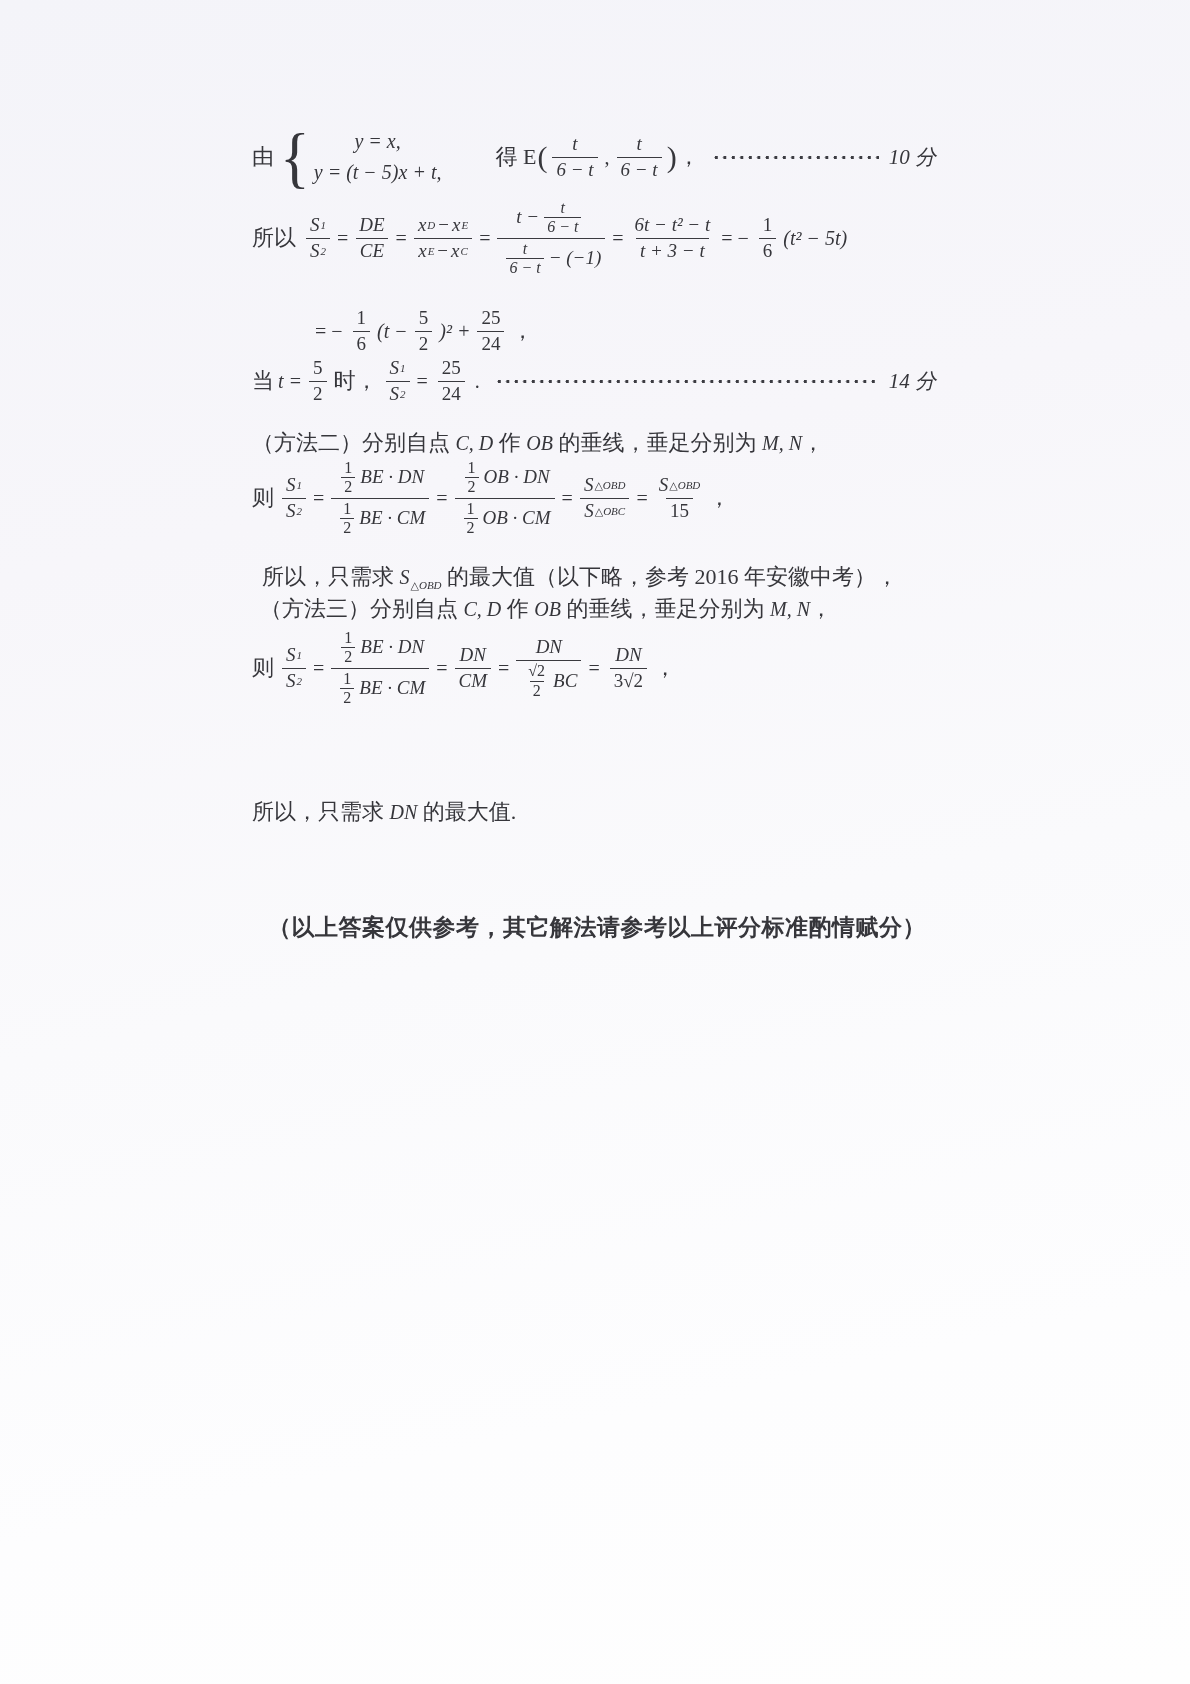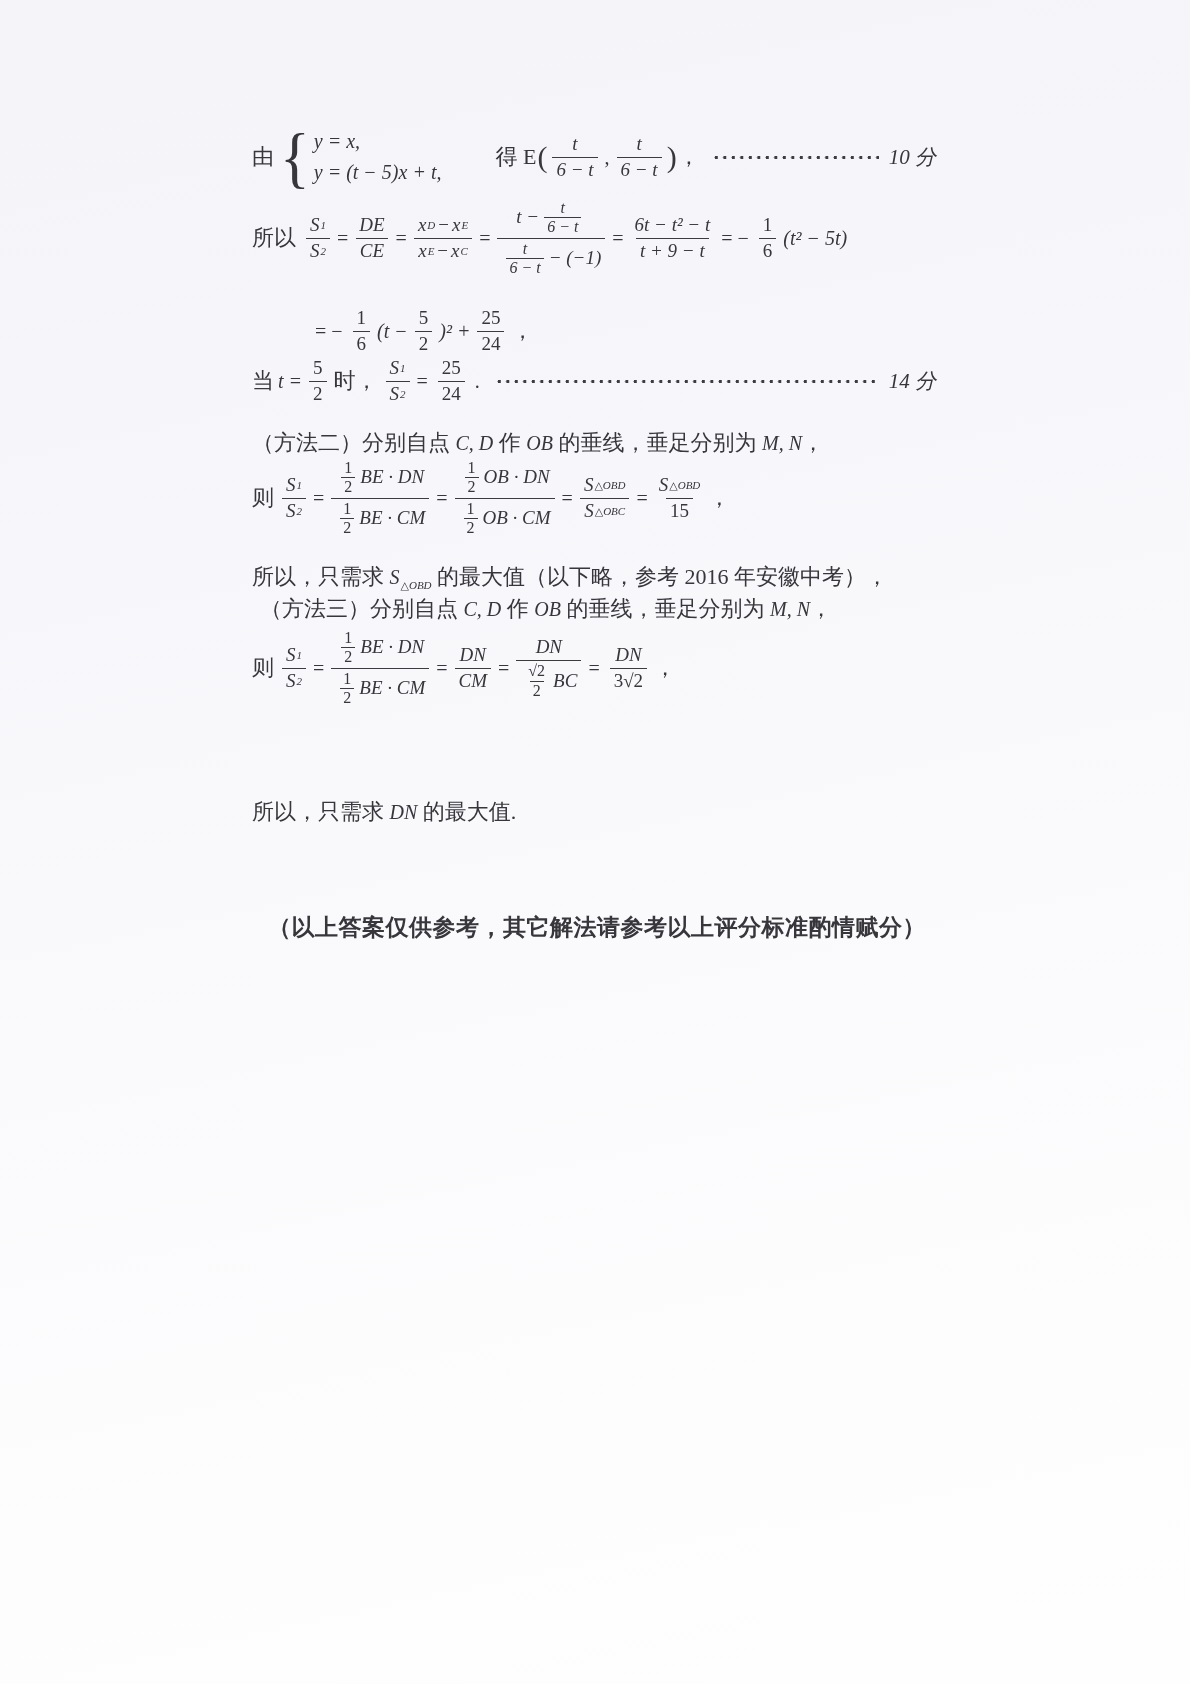--- a/index.html
+++ b/index.html
@@ -30,21 +30,21 @@
     display:flex;align-items:center;justify-content:center;
     font-size:19px;padding:1px 4px;line-height:1.2;white-space:nowrap;
   }
   .frac>.den{border-top:1.5px solid var(--bar);}
   .frac .mt{font-size:19px;}
   .frac .op{font-size:19px;}
   .sm>.num,.sm>.den{font-size:16px;padding:0 3px;line-height:1.15;}
   .sm .mt,.sm .op{font-size:16px;margin:0 1px;}
   
   .brace{font-size:62px;font-weight:300;line-height:1;margin:0 4px 0 6px;transform:scaleY(1.08);font-style:normal;}
-  .sys{display:inline-flex;flex-direction:column;gap:8px;align-items:flex-start;}
+  .sys{display:inline-flex;flex-direction:column;gap:8px;align-items:center;}
   .bigp{font-size:30px;font-weight:300;font-style:normal;margin:0 1px;}
   
   .dots{
     flex:1 1 auto;height:5px;margin:0 10px 0 14px;
     background-image:radial-gradient(circle at 2.2px 2.5px,#3c3c42 1.5px,rgba(0,0,0,0) 1.9px);
     background-size:8.5px 5px;background-repeat:repeat-x;background-position:left center;
   }
   .score{font-size:21px;font-style:italic;}
   .strong{font-weight:700;font-size:23px;letter-spacing:0.5px;}
   
@@ -132,21 +132,21 @@
         <span class="frac sm">
           <span class="num mt">t</span>
           <span class="den mt">6 − t</span>
         </span>
         <span class="mt">− (−1)</span>
       </span>
     </span>
     <span class="op">=</span>
     <span class="frac">
       <span class="num mt">6t − t² − t</span>
-      <span class="den mt">t + 9 − t</span>
+      <span class="den mt">t + 3 − t</span>
     </span>
     <span class="op">= −</span>
     <span class="frac">
       <span class="num op">1</span>
       <span class="den op">6</span>
     </span>
     <span class="mt">(t² − 5t)</span>
   </div>
 
   <div class="row" style="top:306px;left:312px;">
@@ -261,21 +261,21 @@
     <span class="frac">
       <span class="num">
           <span class="mt">S</span>
           <sub>△OBD</sub>
         </span>
       <span class="den op">15</span>
     </span>
     <span class="cn">，</span>
   </div>
 
-  <div class="txt" style="top:562px;left:252px;">
+  <div class="txt" style="top:562px;left:262px;">
     <span class="cn">所以，只需求 </span><span class="mt">S</span><sub>△OBD</sub><span class="cn"> 的最大值（以下略，参考 2016 年安徽中考），</span>
   </div>
 
   <div class="txt" style="top:594px;left:260px;">
     <span class="cn">（方法三）分别自点 </span><span class="mt">C, D</span><span class="cn"> 作 </span><span class="mt">OB</span><span class="cn"> 的垂线，垂足分别为 </span><span class="mt">M, N</span><span class="cn">，</span>
   </div>
 
   <div class="row" style="top:628px;left:252px;">
     <span class="cn" style="margin-right:4px;">则</span>
     <span class="frac">

